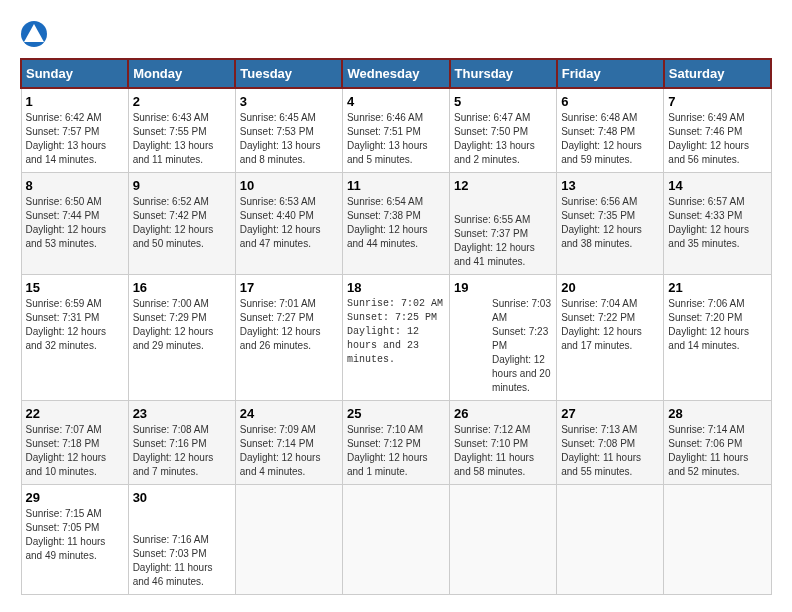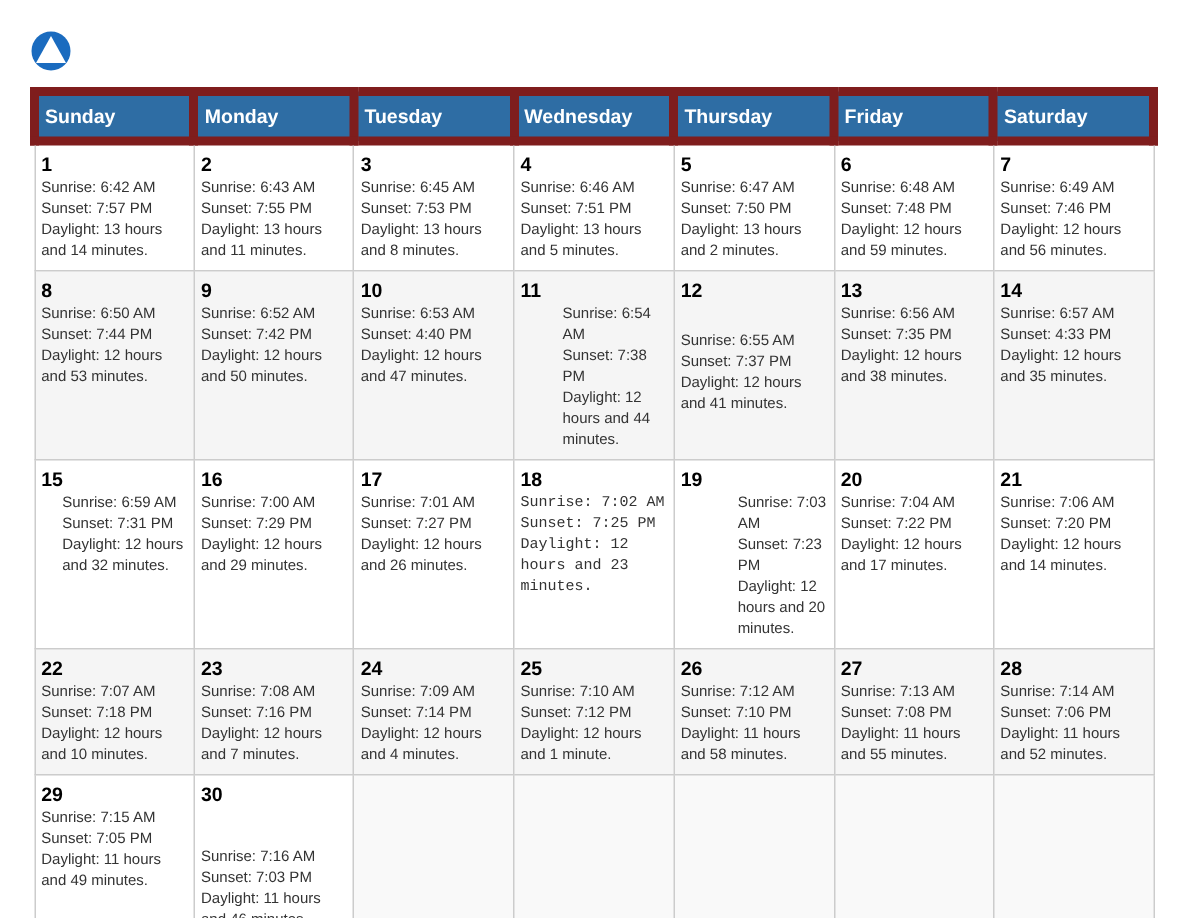--- a/index.html
+++ b/index.html
@@ -52,21 +52,21 @@
       border-collapse: collapse;
       font-size: 11px;
     }
     .calendar th {
       background-color: #2e6da4;
       color: #fff;
       padding: 6px 4px;
       text-align: left;
       font-size: 13px;
       font-weight: bold;
-      border: 6px solid #7f1d1d;
+      border: 2px solid #7f1d1d;
     }
     .calendar td {
       vertical-align: top;
       padding: 5px 4px;
       border: 1px solid #ccc;
       width: 107px;
       min-height: 80px;
       background: #fff;
     }
     .calendar tr:nth-child(even) td {
@@ -181,21 +181,21 @@
 Daylight: 12 hours and 50 minutes.</div>
         </td>
         <td>
           <span class="day-num">10</span>
           <div class="day-info" style="white-space: pre-line;">Sunrise: 6:53 AM
 Sunset: 4:40 PM
 Daylight: 12 hours and 47 minutes.</div>
         </td>
         <td>
           <span class="day-num">11</span>
-          <div class="day-info" style="white-space: pre-line; margin-left: 28px;">Sunrise: 6:54 AM
+          <div class="day-info" style="white-space: pre-line;">Sunrise: 6:54 AM
 Sunset: 7:38 PM
 Daylight: 12 hours and 44 minutes.</div>
         </td>
         <td>
           <span class="day-num">12</span>
           <div class="day-info" style="white-space: pre-line; margin-top: 20px;">Sunrise: 6:55 AM
 Sunset: 7:37 PM
 Daylight: 12 hours and 41 minutes.</div>
         </td>
         <td>
@@ -207,21 +207,21 @@
         <td>
           <span class="day-num">14</span>
           <div class="day-info" style="white-space: pre-line;">Sunrise: 6:57 AM
 Sunset: 4:33 PM
 Daylight: 12 hours and 35 minutes.</div>
         </td>
       </tr>
       <tr>
         <td>
           <span class="day-num">15</span>
-          <div class="day-info" style="white-space: pre-line; margin-left: 14px;">Sunrise: 6:59 AM
+          <div class="day-info" style="white-space: pre-line;">Sunrise: 6:59 AM
 Sunset: 7:31 PM
 Daylight: 12 hours and 32 minutes.</div>
         </td>
         <td>
           <span class="day-num">16</span>
           <div class="day-info" style="white-space: pre-line;">Sunrise: 7:00 AM
 Sunset: 7:29 PM
 Daylight: 12 hours and 29 minutes.</div>
         </td>
         <td>

